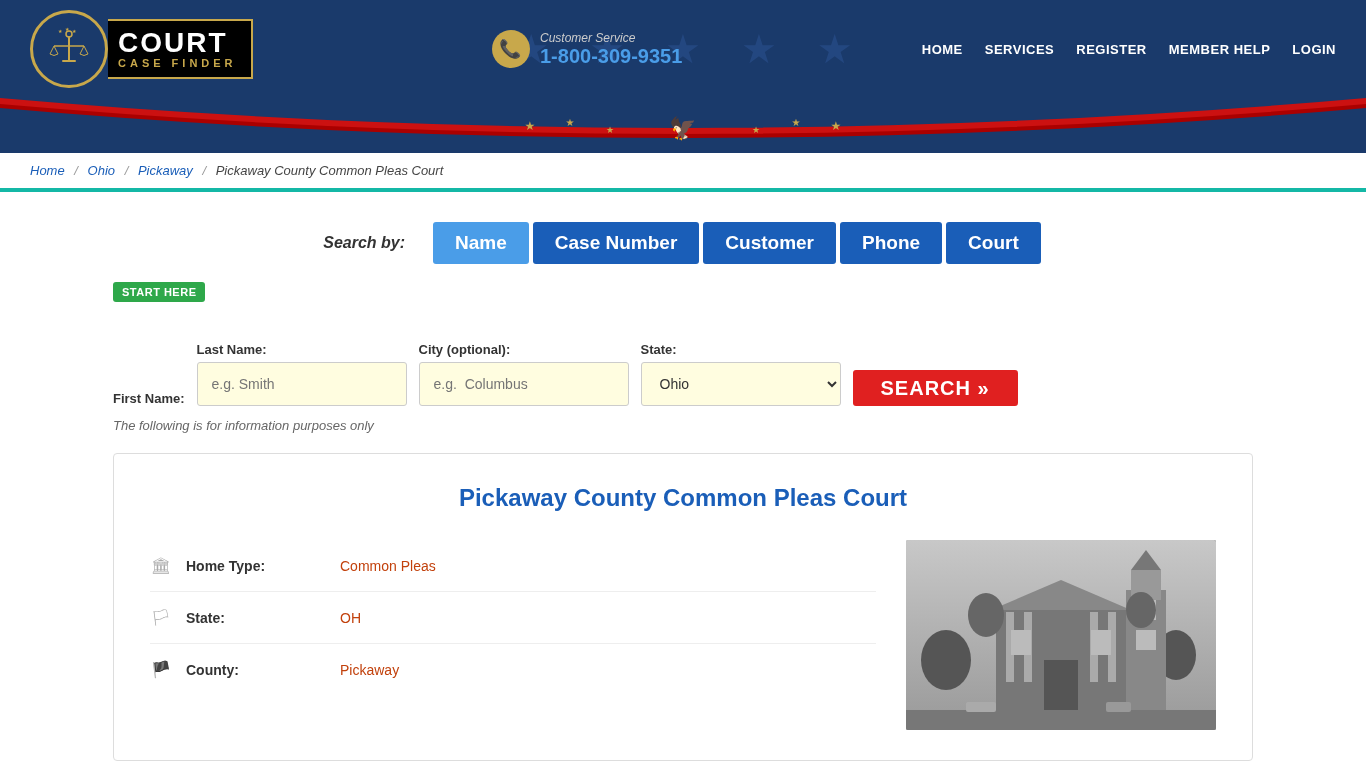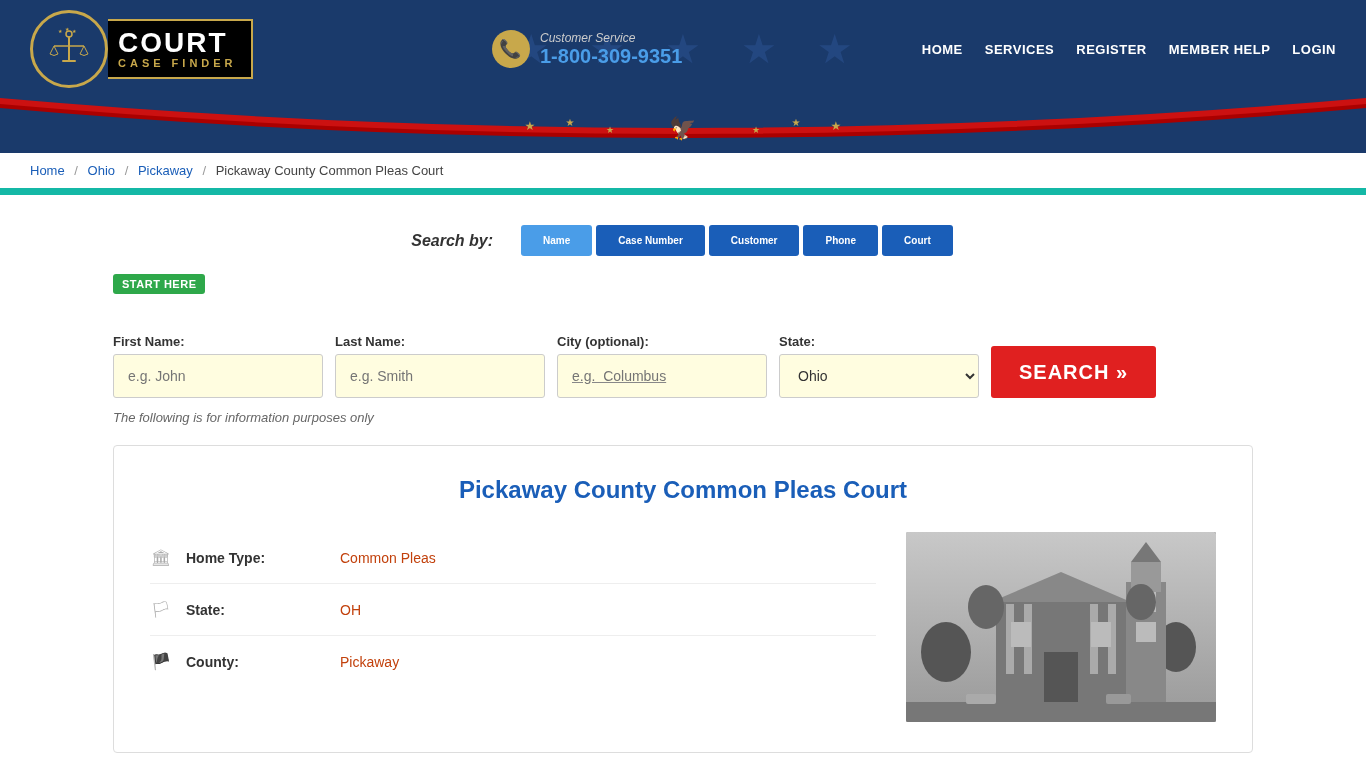--- a/index.html
+++ b/index.html
@@ -101,21 +101,22 @@
     .ribbon-svg {
       width: 100%;
       height: 55px;
     }
 
     
     .breadcrumb {
       padding: 10px 30px;
       font-size: 13px;
       color: #666;
-      border-bottom: 7px solid #14b8a6;
+      border-bottom: 4px solid #14b8a6;
+      font-style: italic;
     }
     .breadcrumb a { color: #1a5eb8; text-decoration: none; }
     .breadcrumb .separator { margin: 0 6px; color: #999; }
     .breadcrumb .current { color: #444; }
 
     
     .main {
       max-width: 1180px;
       margin: 0 auto;
       padding: 30px 20px 20px;
@@ -139,21 +140,21 @@
     }
     .search-by-label {
       font-size: 16px;
       font-weight: bold;
       font-style: italic;
       color: #333;
       margin-right: 26px;
     }
     .tab-btn {
       padding: 10px 22px;
-      font-size: 10px;
+      font-size: 19px;
       font-weight: bold;
       color: #fff;
       background: #1a5eb8;
       border: none;
       cursor: pointer;
       margin: 0 2px;
       border-radius: 3px;
     }
     .tab-btn.active {
       background: #4a9de8;
@@ -195,32 +196,32 @@
       padding: 10px 14px;
       font-size: 14px;
       border: 1px solid #ccc;
       border-radius: 3px;
       background: #fffde0;
       color: #888;
       height: 44px;
     }
     .form-group.first-name input { width: 210px; }
     .form-group.last-name input { width: 210px; }
-    .form-group.city input { width: 210px; text-decoration: underline; }
+    .form-group.city input { width: 210px; }
     .form-group.state select { width: 200px; color: #333; }
     .search-btn {
       background: #e02020;
       color: #fff;
       font-size: 20px;
       font-weight: bold;
       padding: 0 28px;
       border: none;
       border-radius: 3px;
       cursor: pointer;
-      height: 52px;
+      height: 36px;
       letter-spacing: 1px;
       display: flex;
       align-items: center;
       gap: 6px;
     }
 
     .info-note {
       font-style: italic;
       color: #666;
       font-size: 13px;
@@ -408,21 +409,20 @@
     <button class="tab-btn">Court</button>
   </div>
 
   
   <span class="start-here">START HERE</span>
 
   
   <div class="search-form">
     <div class="form-group first-name">
       <label>First Name:</label>
-      <input type="text" placeholder="e.g. John" style="">
     </div>
     <div class="form-group last-name">
       <label>Last Name:</label>
       <input type="text" placeholder="e.g. Smith" style="">
     </div>
     <div class="form-group city">
       <label>City (optional):</label>
       <input type="text" placeholder="e.g.  Columbus" style="">
     </div>
     <div class="form-group state">

